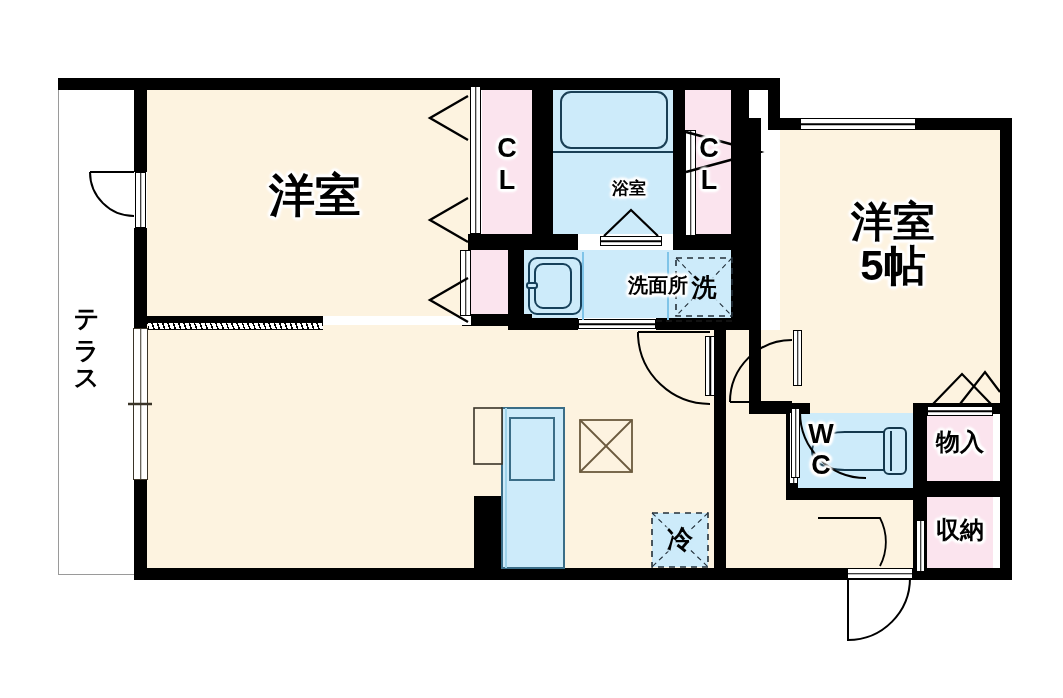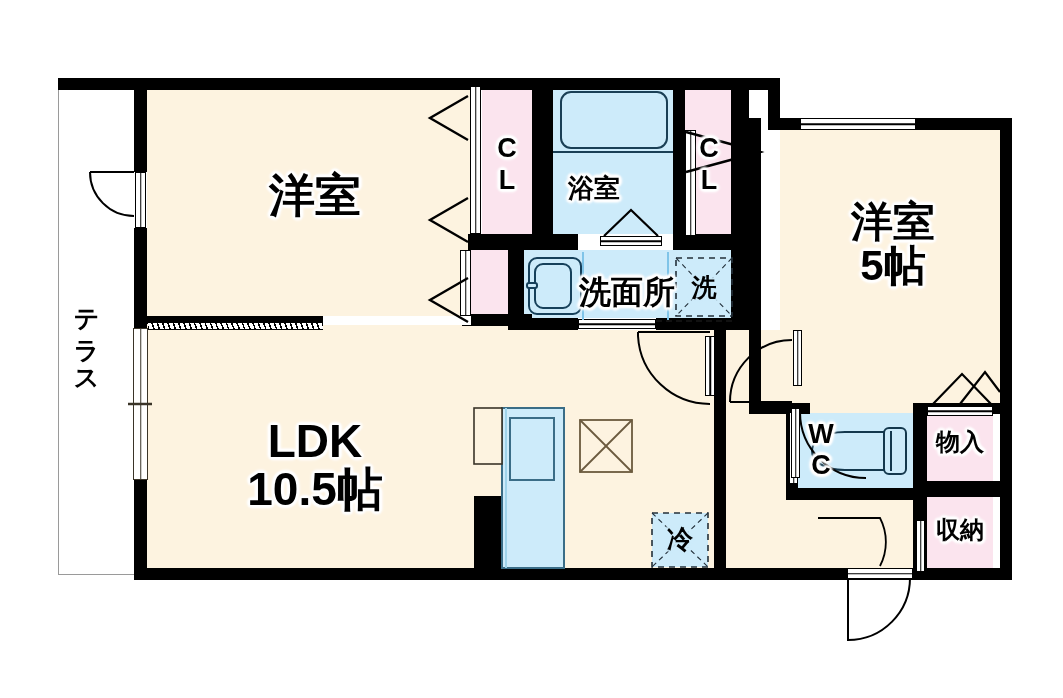--- a/index.html
+++ b/index.html
@@ -270,35 +270,31 @@
         <path d="M708 513 L652 567"></path>
     </g>
 
     <line x1="128" y1="404" x2="152" y2="404" stroke="#3a3428" stroke-width="2.5"></line>
   </svg>
 
   <div class="lbl" style="left:215px;top:130px;width:200px;height:130px;font-size:46px;">
     <span class="l1">洋室</span>
   </div>
 
-  <div class="lbl" style="left:200px;top:400px;width:230px;height:130px;font-size:46px;">
-    <span class="l1">LDK</span>
-    <span class="l2">10.5帖</span>
-  </div>
 
   <div class="lbl" style="left:808px;top:185px;width:170px;height:118px;font-size:42px;">
     <span class="l1">洋室</span>
     <span class="l2">5帖</span>
   </div>
 
-  <div class="lbl" style="left:544px;top:172px;width:100px;height:34px;font-size:26px;">
+  <div class="lbl" style="left:579px;top:172px;width:100px;height:34px;font-size:17px;">
     <span class="l1">浴室</span>
   </div>
 
-  <div class="lbl" style="left:583px;top:268px;width:88px;height:34px;font-size:32px;margin-top:8px;">
+  <div class="lbl" style="left:614px;top:268px;width:88px;height:34px;font-size:20px;">
     <span class="l1">洗面所</span>
   </div>
 
   <div class="lbl" style="left:803px;top:417px;width:36px;height:66px;font-size:27px;line-height:1.15;">
     <span class="l1">W</span>
     <span class="l2">C</span>
   </div>
 
 
   <div class="lbl" style="left:487px;top:126px;width:40px;height:76px;font-size:27px;line-height:1.2;">

